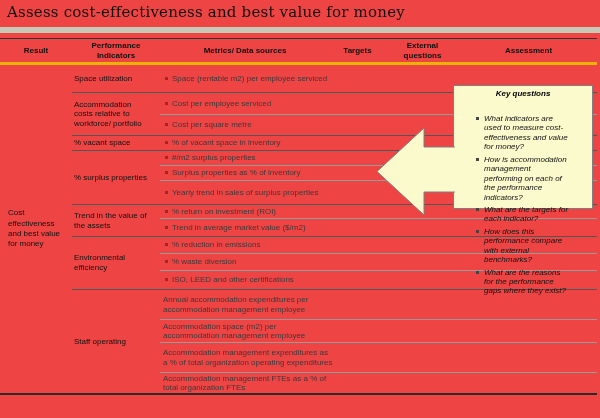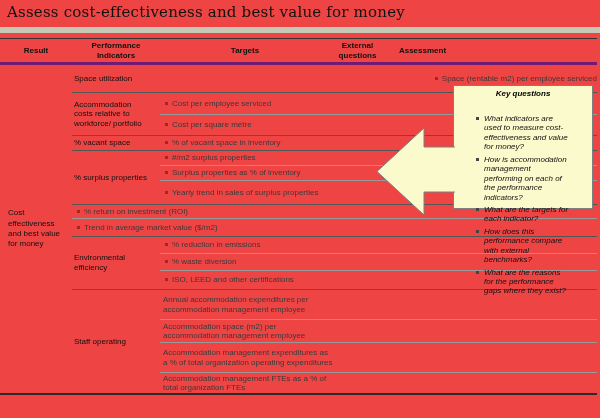--- a/index.html
+++ b/index.html
@@ -2,21 +2,21 @@
 <html><head>
 <meta charset="utf-8">
 <style>
   html,body{margin:0;padding:0;background:#fff;}
   .page{position:relative;width:600px;height:418px;background:#ef4444;overflow:hidden;
         font-family:"Liberation Sans",sans-serif;}
   .title{position:absolute;top:3px;left:7px;font-family:"DejaVu Serif",serif;
          font-size:15px;color:#111;white-space:nowrap;letter-spacing:.2px;}
   .topbar{position:absolute;top:27px;left:0;width:600px;height:6px;background:#c8c8b6;}
   .theader{position:absolute;top:38px;left:0;width:597px;height:23px;box-sizing:content-box;
-           border-top:1px solid #333;border-bottom:3px solid #701a75;
+           border-top:1px solid #333;border-bottom:3px solid #eab308;
            display:grid;grid-template-columns:72px 88px 170px 55px 75px 137px;
            align-items:center;text-align:center;font-size:8px;font-weight:bold;
            color:#111;line-height:1.15;}
   .hcell{padding:0 2px;}
   .tbody{position:absolute;top:65px;left:0;width:597px;display:flex;
          border-bottom:2px solid #2b2b2b;box-sizing:border-box;}
   .result-cell{width:72px;box-sizing:border-box;display:flex;align-items:center;
                padding-left:8px;padding-right:4px;font-size:8px;color:#111;line-height:1.3;}
   .groups{flex:1;display:flex;flex-direction:column;}
   .group{display:flex;border-bottom:1px solid #555;}
@@ -45,32 +45,33 @@
 <body>
 
 <div class="page">
 
   <div class="title">Assess cost-effectiveness and best value for money</div>
   <div class="topbar"></div>
 
   <div class="theader">
       <div class="hcell">Result</div>
       <div class="hcell">Performance Indicators</div>
+      <div class="hcell">Metrics/ Data sources</div>
       <div class="hcell">Targets</div>
       <div class="hcell">External questions</div>
       <div class="hcell">Assessment</div>
     </div>
 
   <div class="tbody">
     <div class="result-cell">Cost effectiveness and best value for money</div>
     <div class="groups">
         <div class="group">
           <div class="pi-cell">Space utilization</div>
           <div class="metrics">
-            <div class="metric last" style="height: 27px; justify-content: flex-end;">
+            <div class="metric last" style="height: 27px;">
               <div class="mrow">
                 <span class="sq"></span>
                 <span class="mtext">Space (rentable m2) per employee serviced</span>
               </div>
             </div>
           </div>
         </div>
         <div class="group">
           <div class="pi-cell">Accommodation costs relative to workforce/ portfolio</div>
           <div class="metrics">
@@ -116,20 +117,21 @@
             </div>
             <div class="metric last" style="height: 23px;">
               <div class="mrow">
                 <span class="sq"></span>
                 <span class="mtext">Yearly trend in sales of surplus properties</span>
               </div>
             </div>
           </div>
         </div>
         <div class="group">
+          <div class="pi-cell">Trend in the value of the assets</div>
           <div class="metrics">
             <div class="metric" style="height: 14px;">
               <div class="mrow">
                 <span class="sq"></span>
                 <span class="mtext">% return on investment (ROI)</span>
               </div>
             </div>
             <div class="metric last" style="height: 17px;">
               <div class="mrow">
                 <span class="sq"></span>

